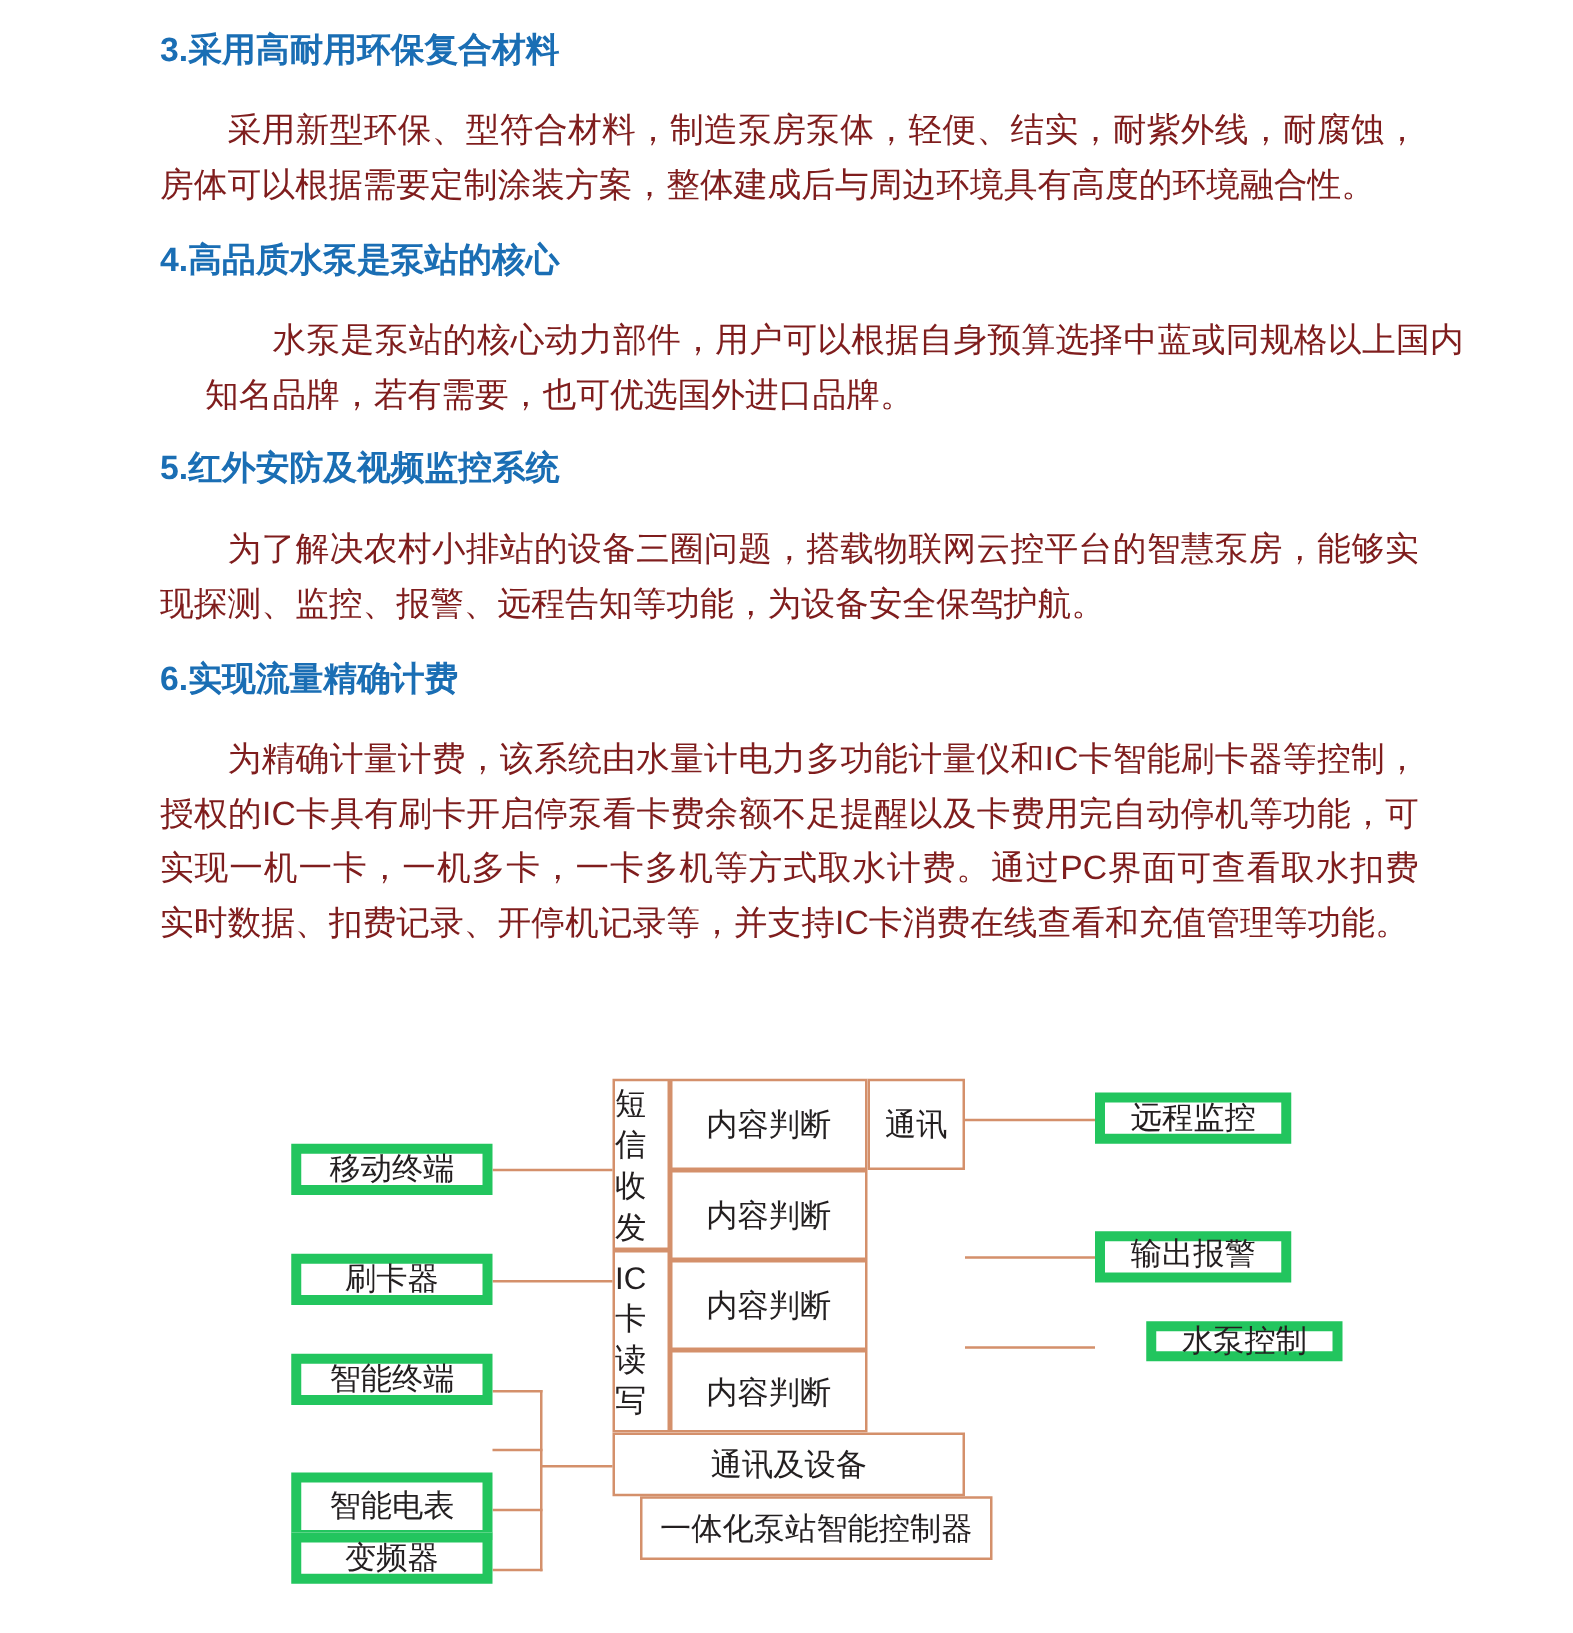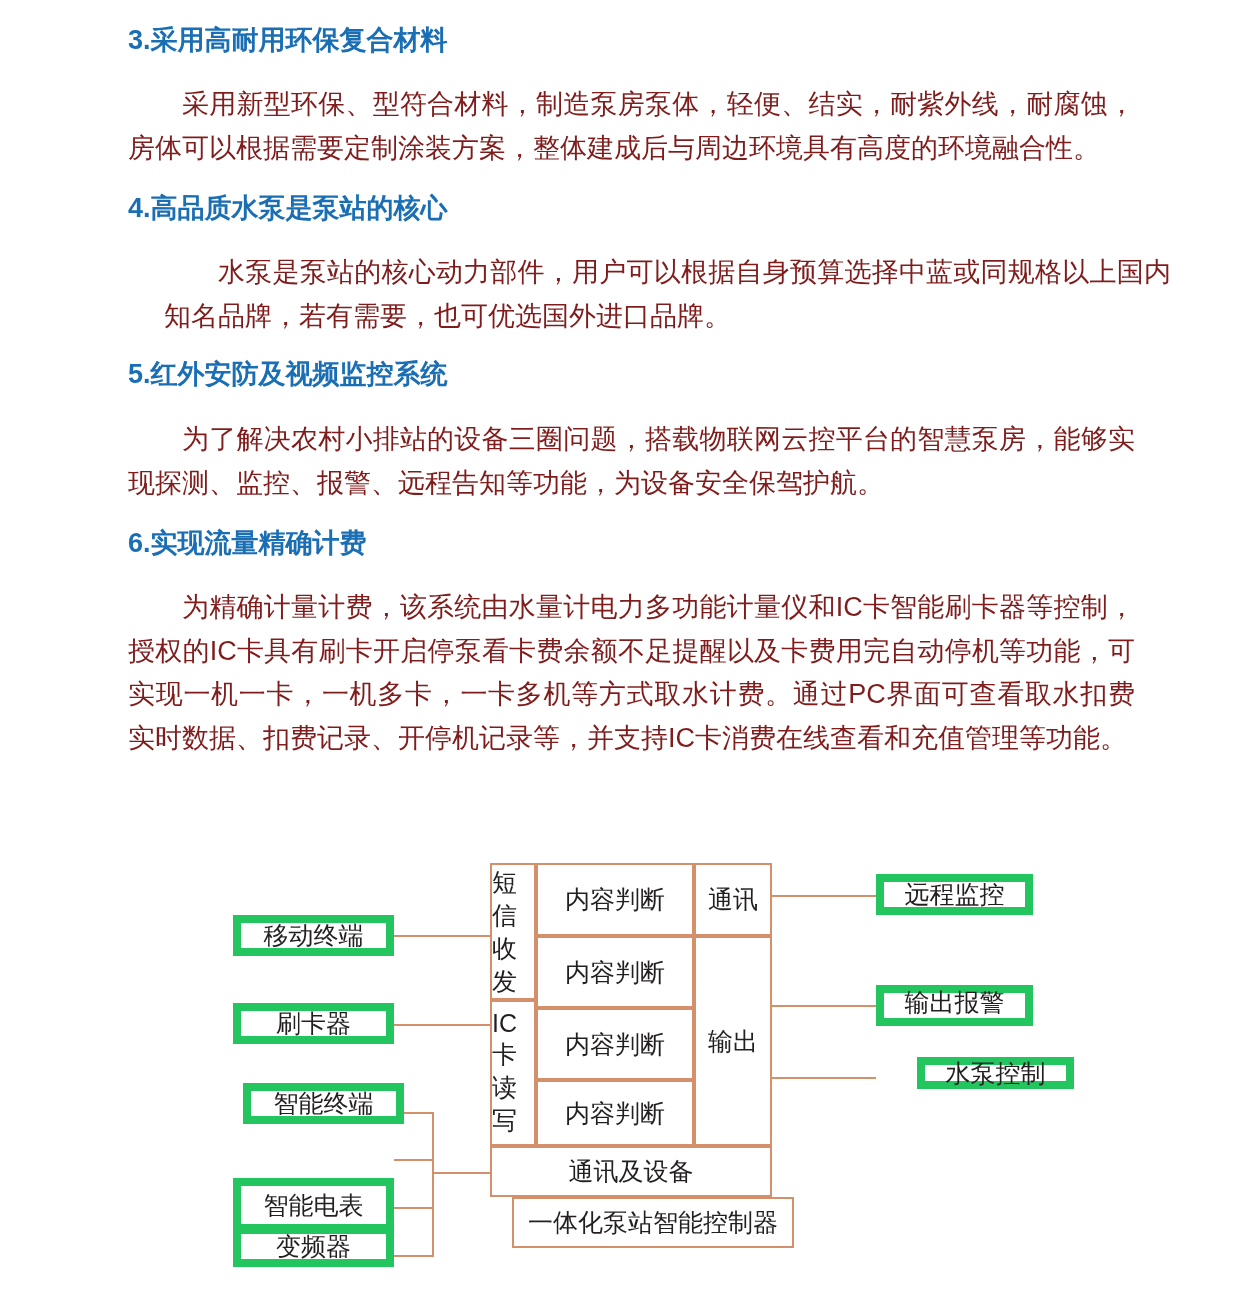--- a/index.html
+++ b/index.html
@@ -112,21 +112,21 @@
 
     <div class="conn h" style="left:772px;top:1077px;width:104px;"></div>
 
     <div class="bx" style="left:233px;top:915px;width:161px;height:41px;">
       <span>移动终端</span>
     </div>
     <div class="bx" style="left:233px;top:1003px;width:161px;height:41px;">
       <span>刷卡器</span>
     </div>
 
-    <div class="bx" style="left:243px;top:1083px;width:161px;height:41px;">
+    <div class="bx" style="left:233px;top:1083px;width:161px;height:41px;">
       <span>智能终端</span>
     </div>
     <div class="bx" style="left:233px;top:1178px;width:161px;height:54px;">
       <span>智能电表</span>
     </div>
     <div class="bx" style="left:233px;top:1226px;width:161px;height:41px;">
       <span>变频器</span>
     </div>
 
     <div class="cell vert" style="left:490px;top:863px;width:46px;height:137px;">
@@ -145,23 +145,20 @@
     <div class="cell" style="left:536px;top:1008px;width:158px;height:72px;">
       <span>内容判断</span>
     </div>
     <div class="cell" style="left:536px;top:1080px;width:158px;height:66px;">
       <span>内容判断</span>
     </div>
 
     <div class="cell" style="left:694px;top:863px;width:78px;height:73px;font-family:Liberation Mono, monospace;">
       <span>通讯</span>
     </div>
-    <div class="cell vert" style="left:694px;top:936px;width:78px;height:210px;">
-      <span>输出</span>
-    </div>
 
     <div class="cell" style="left:490px;top:1146px;width:282px;height:51px;">
       <span>通讯及设备</span>
     </div>
     <div class="cell" style="left:512px;top:1197px;width:282px;height:51px;">
       <span>一体化泵站智能控制器</span>
     </div>
 
     <div class="bx" style="left:876px;top:874px;width:157px;height:41px;">
       <span>远程监控</span>

